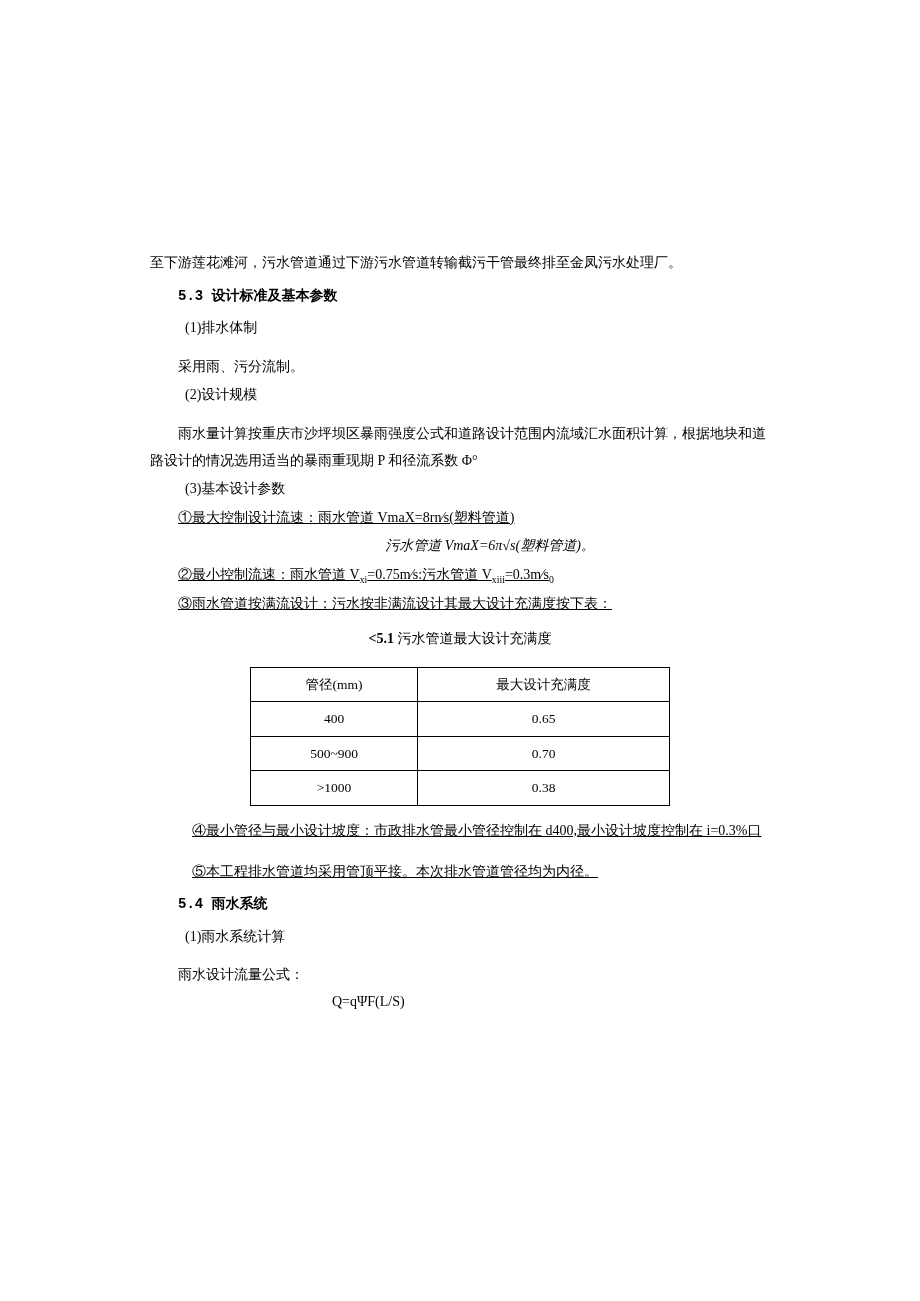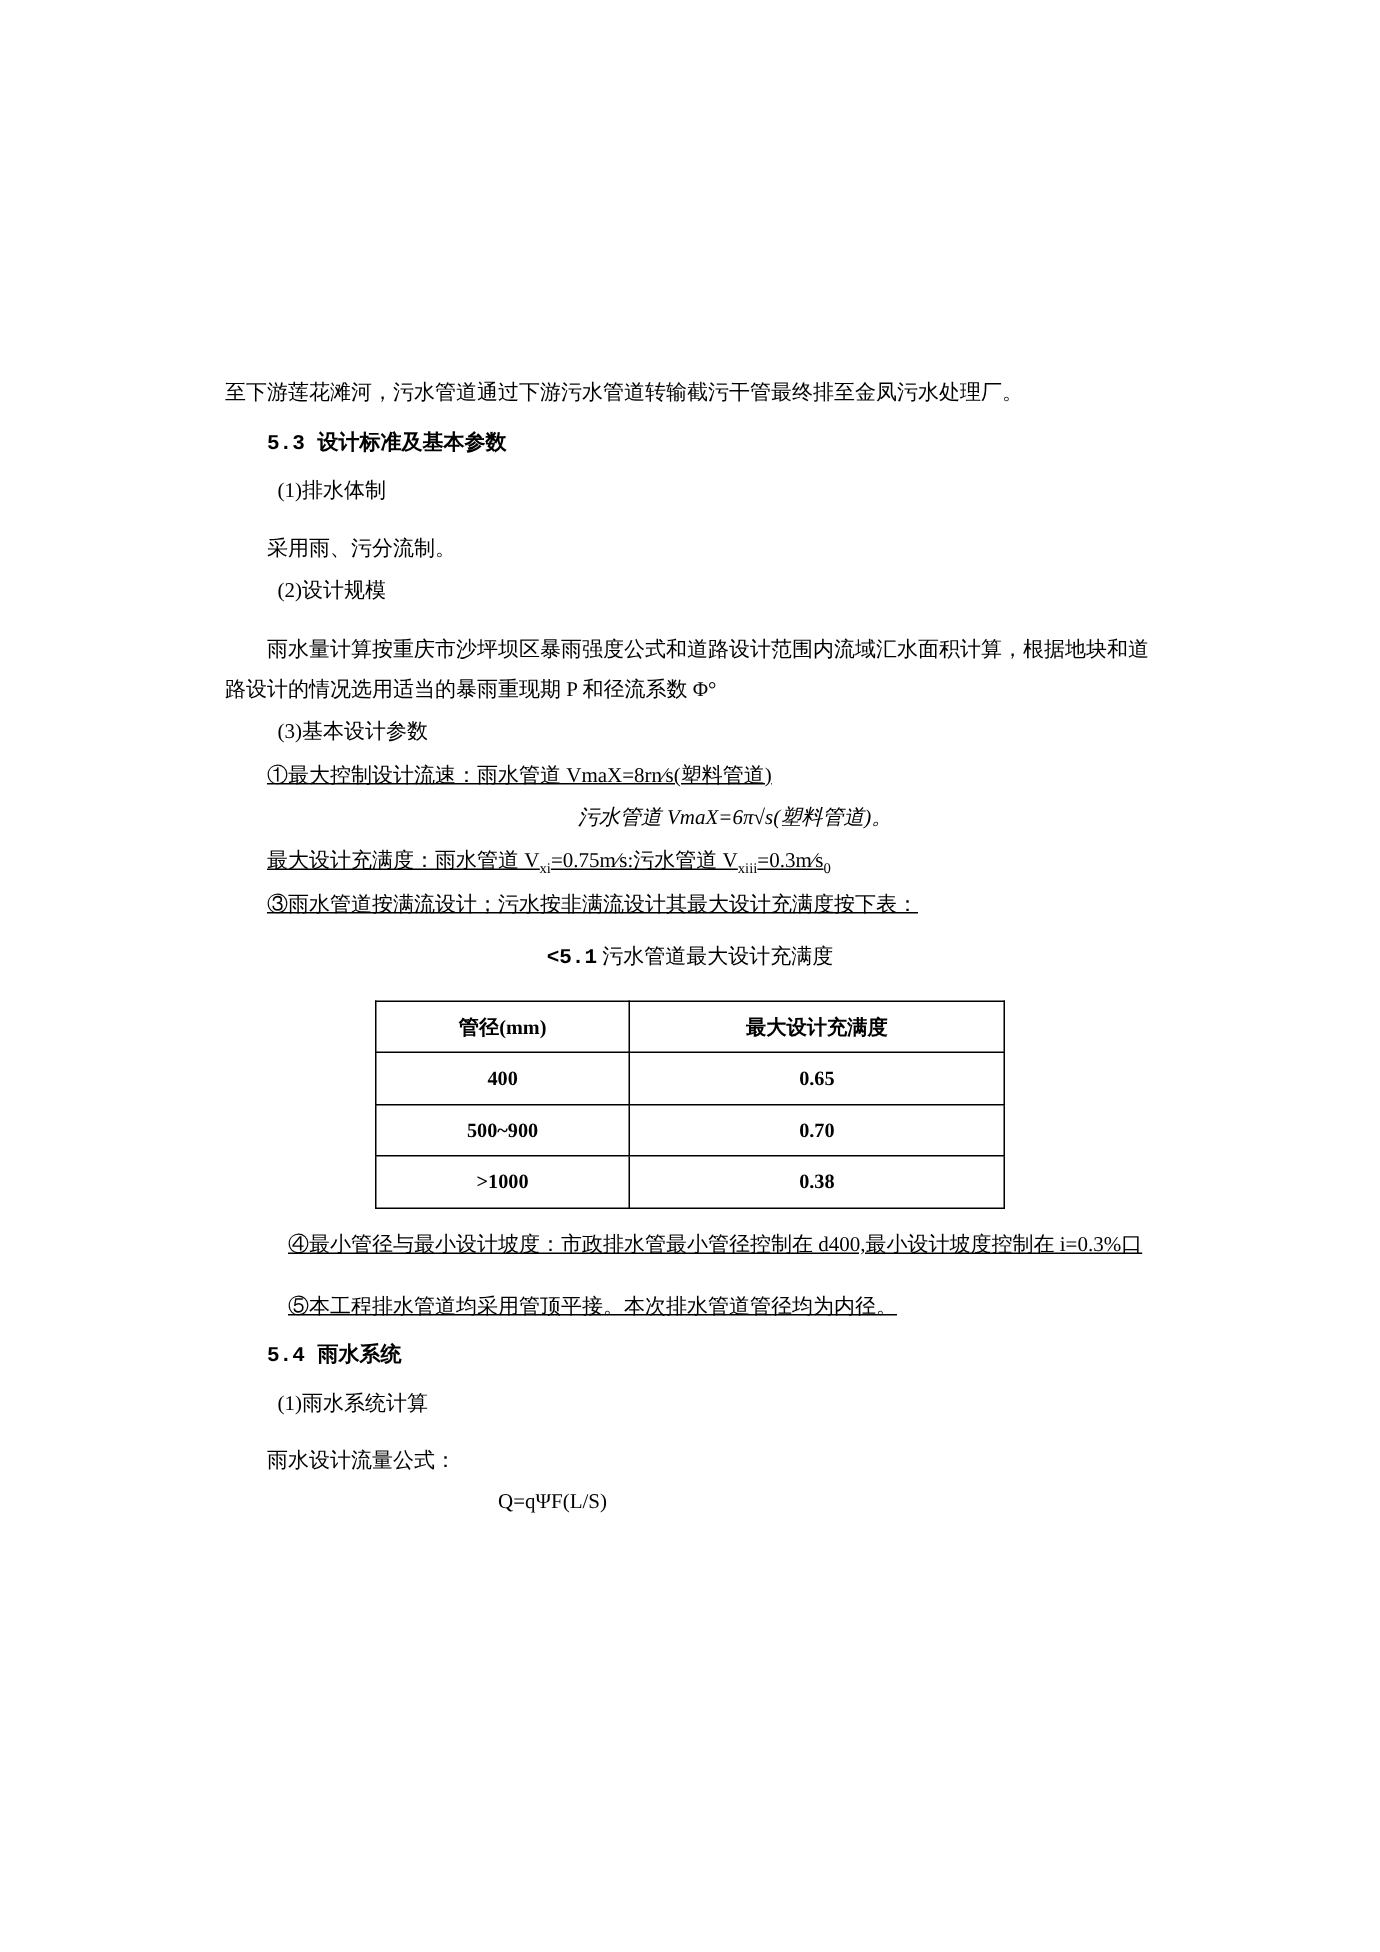--- a/index.html
+++ b/index.html
@@ -46,34 +46,34 @@
   }
   .centered {
     text-align: center;
     font-style: italic;
   }
   .caption {
     text-align: center;
     margin-top: 8px;
   }
   .caption b {
-    font-family: Liberation Mono, monospace;
+    font-family: Liberation Serif, serif;
   }
   table.design-table {
     border-collapse: collapse;
     margin: 0 auto;
     width: 420px;
     font-size: 13.5px;
   }
   table.design-table th,
   table.design-table td {
     border: 1px solid #000;
     padding: 4px 8px;
     text-align: center;
-    font-weight: bold;
+    font-weight: normal;
     margin-left: 32px;
   }
   sub {
     font-size: 0.7em;
   }
 </style>
 </head>
 <body>
 
 <div class="page">
@@ -89,21 +89,21 @@
   <p class="para">采用雨、污分流制。</p>
   <p class="item">(2)设计规模</p>
   <div class="spacer"></div>
   <p class="para">雨水量计算按重庆市沙坪坝区暴雨强度公式和道路设计范围内流域汇水面积计算，根据地块和道路设计的情况选用适当的暴雨重现期 P 和径流系数 Φ°</p>
   <p class="item">(3)基本设计参数</p>
 
   <p class="sub-item">①最大控制设计流速：雨水管道 VmaX=8rn⁄s(塑料管道)</p>
   <p class="para-noindent centered" style="padding-left:60px">污水管道 VmaX=6π√s(塑料管道)。</p>
 
   <p class="sub-item">
-    <span>最大设计充满度：雨水管道 V</span><sub>xi</sub><span>=0.75m⁄s:污水管道 V</span><sub>xiii</sub><span>=0.3m⁄s</span><sub>0</sub>
+    <span>②最小控制流速：雨水管道 V</span><sub>xi</sub><span>=0.75m⁄s:污水管道 V</span><sub>xiii</sub><span>=0.3m⁄s</span><sub>0</sub>
   </p>
 
   <p class="sub-item">③雨水管道按满流设计；污水按非满流设计其最大设计充满度按下表：</p>
 
   <p class="caption">
     <b><span>&lt;5.1</span></b><span> 污水管道最大设计充满度</span>
   </p>
 
   <table class="design-table">
     <tbody>

